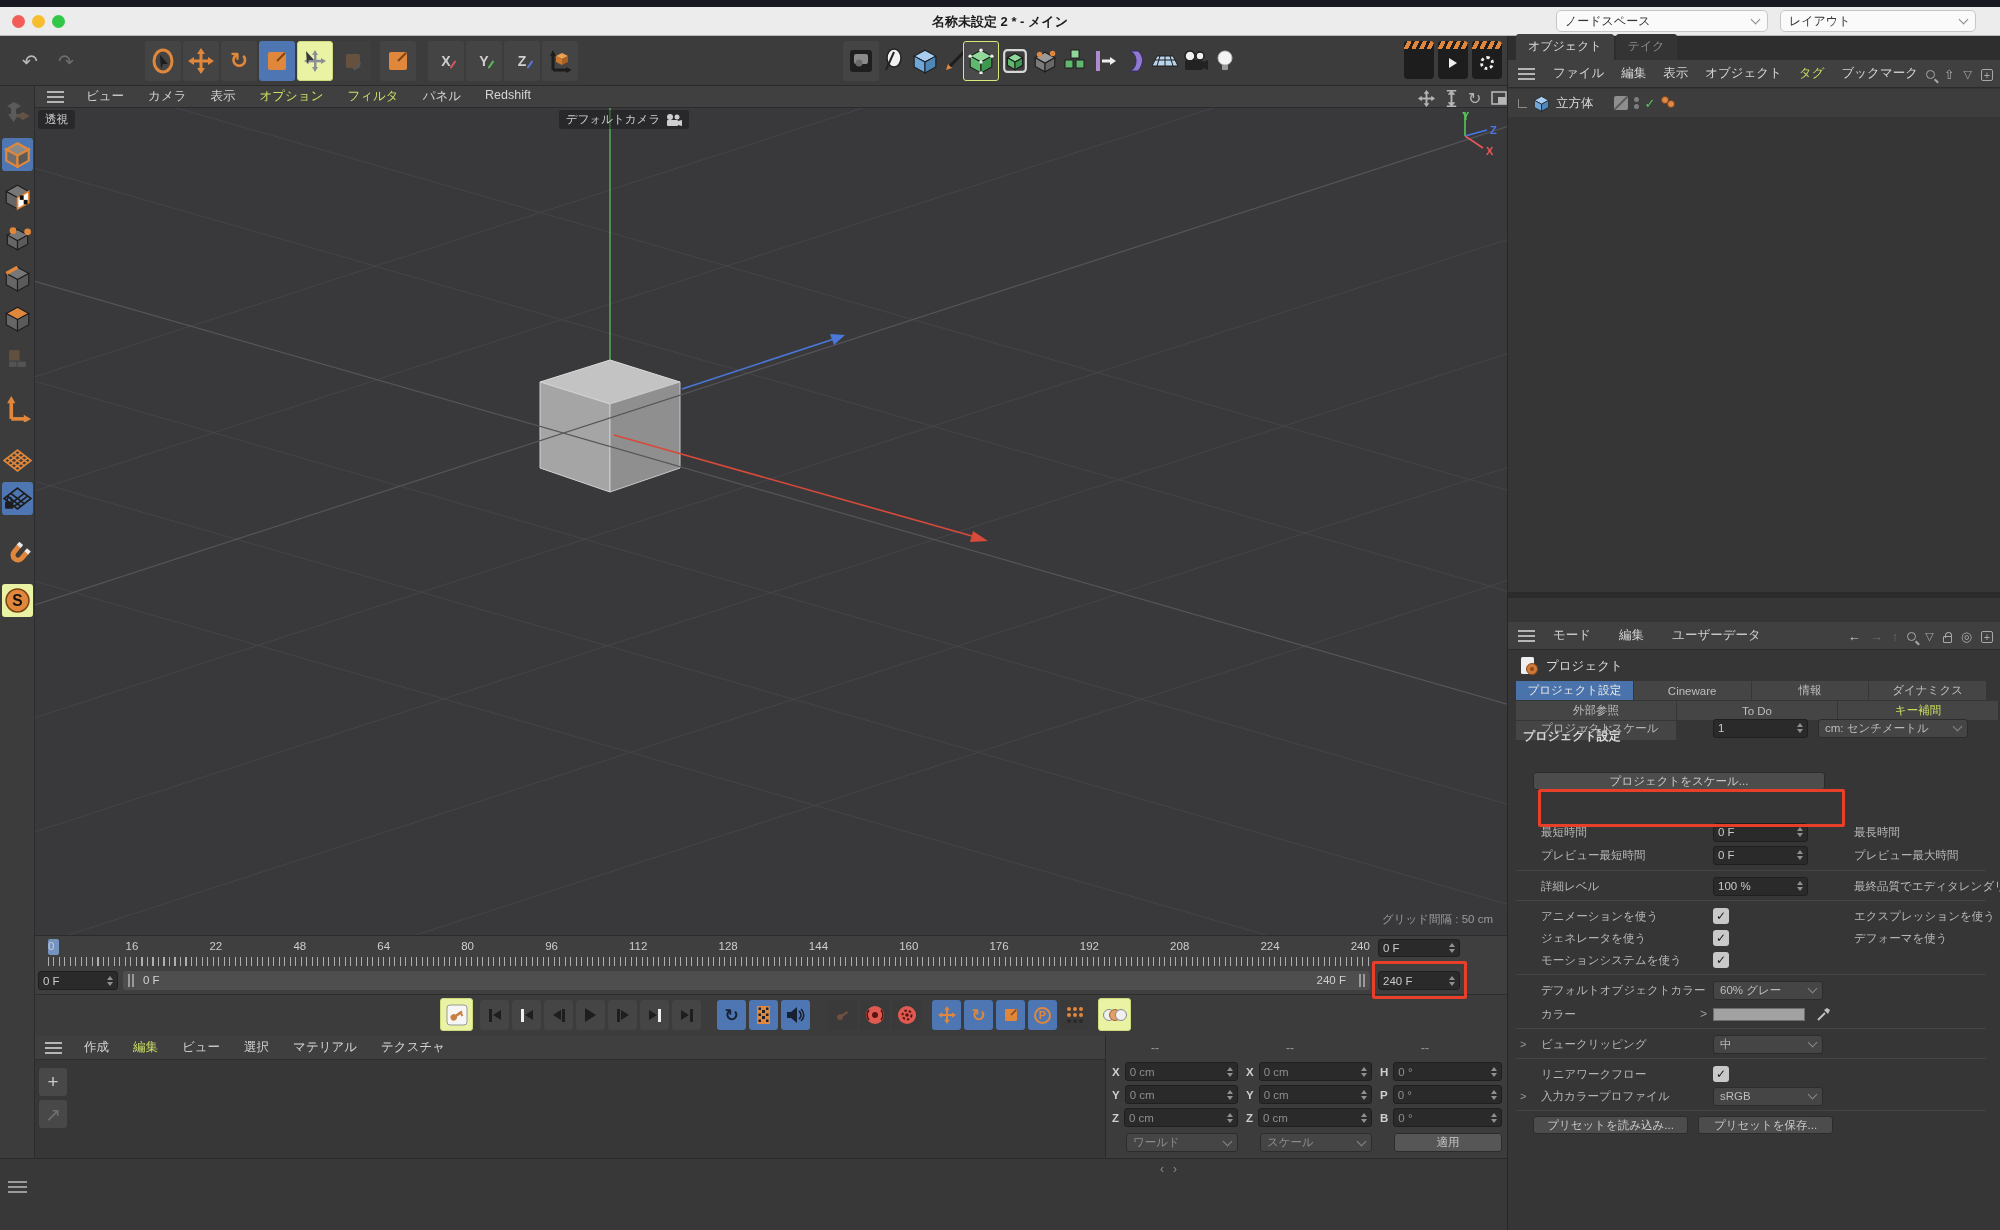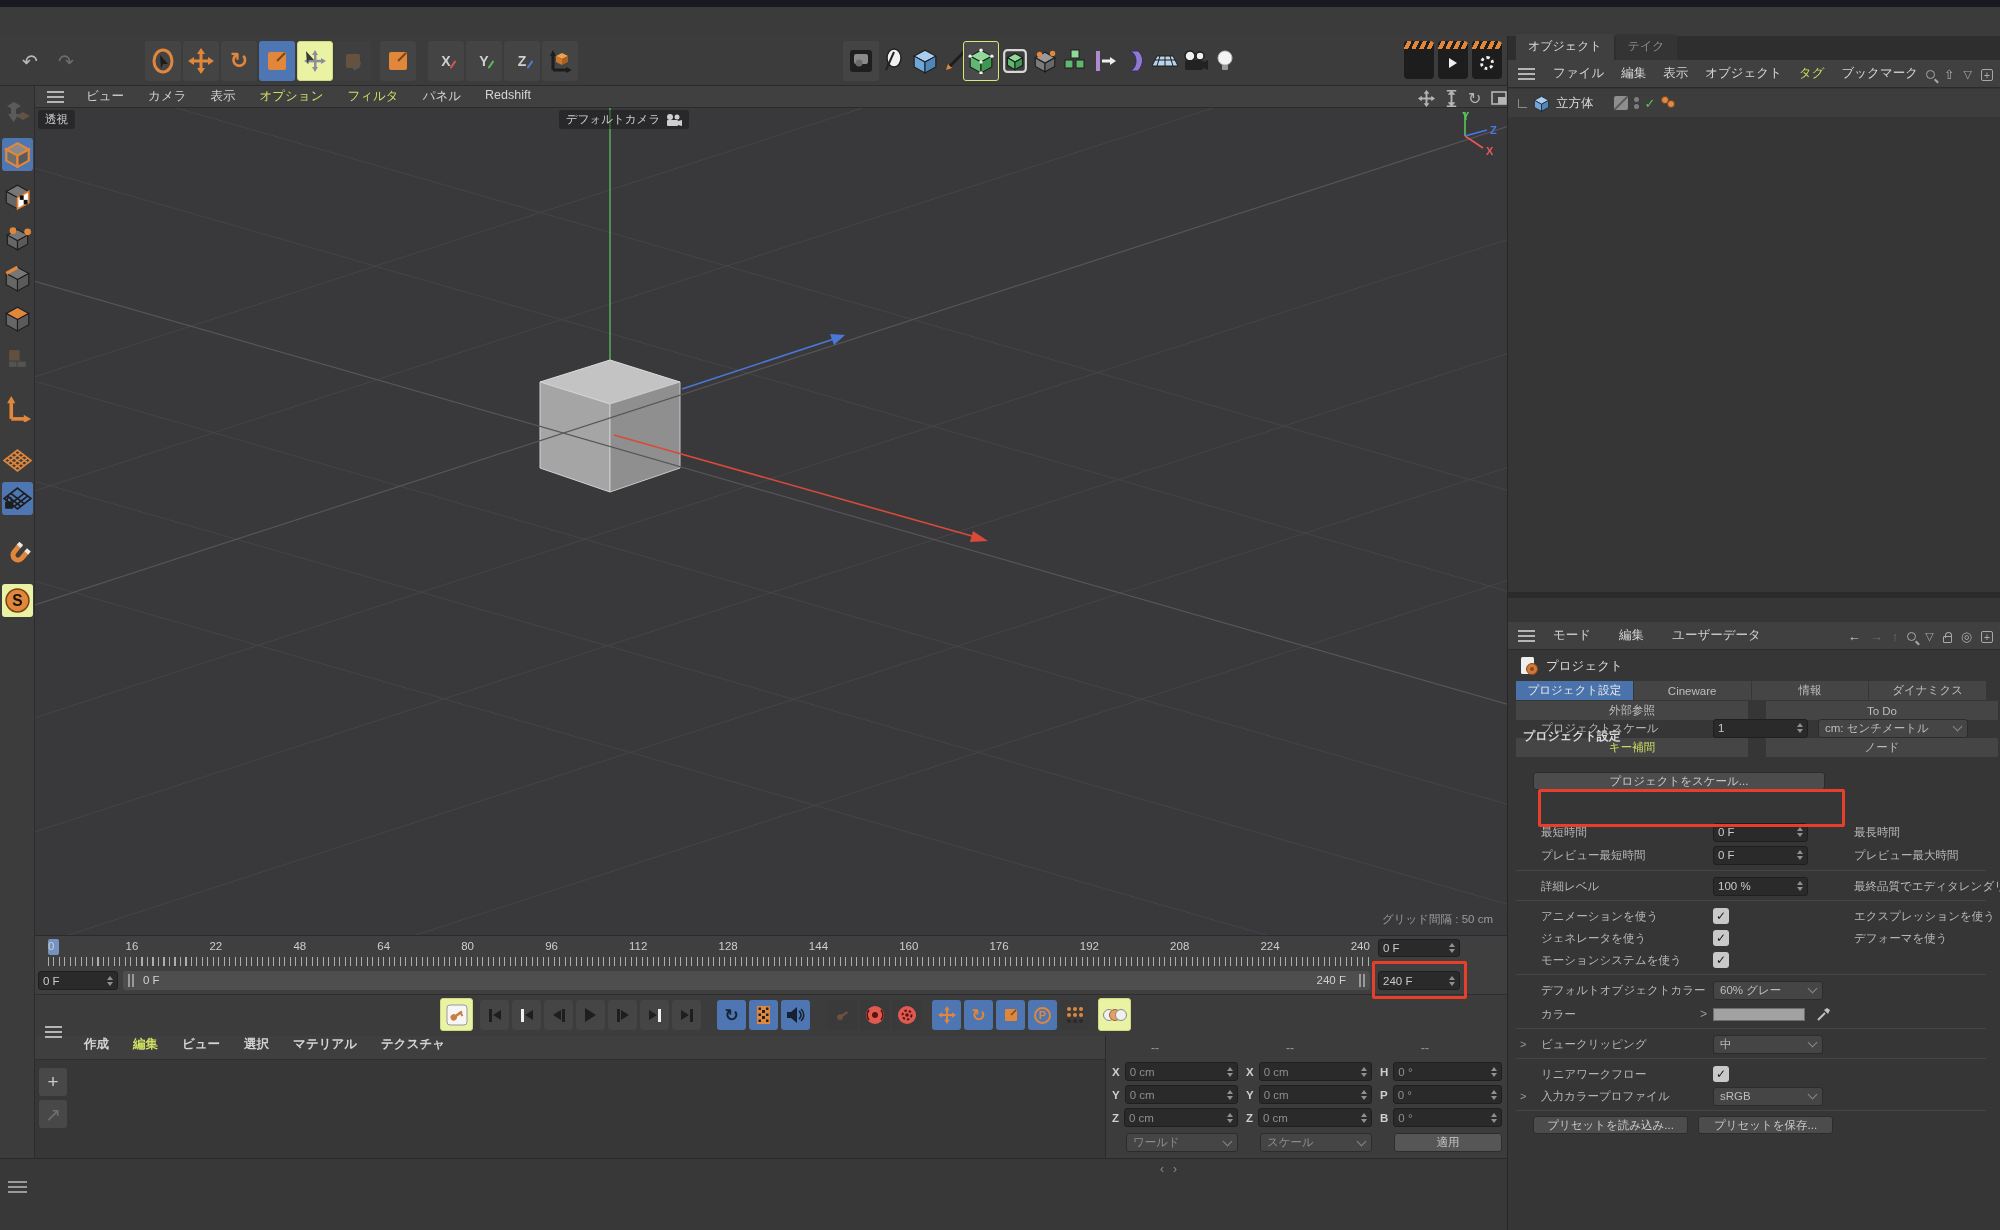--- a/index.html
+++ b/index.html
@@ -60,21 +60,21 @@
   .pb.yellow{background:#eaf3a3;border:1px solid #cfd97e;width:33px;height:33px;top:3px;}
   .pb.dark{background:#3a3a3a;}
   .tri-r{width:0;height:0;border-top:7px solid transparent;border-bottom:7px solid transparent;border-left:11px solid #1e1e1e;}
   .tri-l{width:0;height:0;border-top:7px solid transparent;border-bottom:7px solid transparent;border-right:11px solid #1e1e1e;}
   .tri-r.sm{border-top-width:5px;border-bottom-width:5px;border-left-width:8px;}
   .tri-l.sm{border-top-width:5px;border-bottom-width:5px;border-right-width:8px;}
   .bar{width:3px;height:13px;background:#1e1e1e;}
   .bar.white{background:#efefef;}
   
   .bottom{position:absolute;left:35px;top:1036px;width:1472px;height:122px;background:#373737;}
-  .bmenu{position:absolute;left:0;top:0;width:1070px;height:24px;background:#3f3f3f;display:flex;align-items:flex-start;gap:22px;padding-left:10px;border-bottom:1px solid #2d2d2d;font-weight:bold;}
+  .bmenu{position:absolute;left:0;top:0;width:1070px;height:24px;background:#3f3f3f;display:flex;align-items:center;gap:22px;padding-left:10px;border-bottom:1px solid #2d2d2d;}
   .sqbtn{position:absolute;width:28px;height:28px;background:#484848;border-radius:3px;color:#c9c9c9;font-size:19px;display:flex;align-items:center;justify-content:center;}
   .coords{position:absolute;left:1070px;top:0;width:402px;height:122px;background:#3c3c3c;border-left:1px solid #2a2a2a;}
   .cl{color:#cfcfcf;font-weight:bold;font-size:11.5px;}
   .crow{display:flex;align-items:center;gap:5px;height:19px;margin-bottom:4px;}
   .cfield{flex:1;height:19px;}
   .cfield .v{color:#8e8e8e;}
   .dd{background:#454545;border:1px solid #2c2c2c;border-radius:3px;color:#bdbdbd;font-size:11.5px;display:flex;align-items:center;justify-content:space-between;padding:0 6px;height:19px;}
   .bottombar{position:absolute;left:0;top:1158px;width:1507px;height:72px;background:#383838;border-top:1px solid #2a2a2a;}
   
   .rpanel{position:absolute;left:1507px;top:36px;width:493px;height:1194px;background:#363636;border-left:1px solid #262626;}
@@ -110,20 +110,34 @@
   .phong i{position:absolute;width:8px;height:8px;border-radius:50%;background:#e08848;border:1px solid #7a4415;}
   .swatch{position:absolute;left:205px;width:92px;height:13px;background:#a2a2a2;border:1px solid #6e6e6e;}
 </style>
 </head>
 <body>
 
 <div class="app">
 
   <div class="macstrip"></div>
 
+  <div class="titlebar">
+    <span class="tl red"></span>
+    <span class="tl yel"></span>
+    <span class="tl grn"></span>
+    <div class="wtitle">名称未設定 2 * - メイン</div>
+    <div class="tb-dd" style="left:1556px;width:212px;">
+      <span>ノードスペース</span>
+        <i class="chv"></i>
+    </div>
+    <div class="tb-dd" style="left:1780px;width:196px;">
+      <span>レイアウト</span>
+        <i class="chv"></i>
+    </div>
+  </div>
 
   <div class="toolbar">
     <div class="tbtn noBg" style="left:12px">
         <span class="glyph">↶</span>
       </div>
     <div class="tbtn noBg" style="left:48px">
         <span class="glyph dim">↷</span>
       </div>
 
     <div class="tbtn" style="left:145px">
@@ -927,21 +941,21 @@
         </svg>
       <span style="color:#d8d8d8;font-size:12.5px">プロジェクト</span>
     </div>
 
     <div class="abs" style="left:8px;top:645px;width:470px;display:grid;grid-template-columns:1fr 1fr 1fr 1fr;gap:1px">
         <span class="cattab active">プロジェクト設定</span>
         <span class="cattab">Cineware</span>
         <span class="cattab">情報</span>
         <span class="cattab">ダイナミクス</span>
       </div>
-    <div class="abs" style="left:8px;top:665px;width:482px;display:grid;grid-template-columns:1fr 1fr;gap:18px">
+    <div class="abs" style="left:8px;top:665px;width:482px;display:grid;grid-template-columns:1fr 1fr 1fr;gap:1px">
         <span class="cattab">外部参照</span>
         <span class="cattab">To Do</span>
         <span class="cattab hl">キー補間</span>
         <span class="cattab">ノード</span>
       </div>
 
     <div class="abs" style="left:15px;top:692px;color:#dadada;font-weight:bold;font-size:12px">プロジェクト設定</div>
 
     <div class="arow" style="top:682px">
       <span class="albl">プロジェクトスケール</span>

